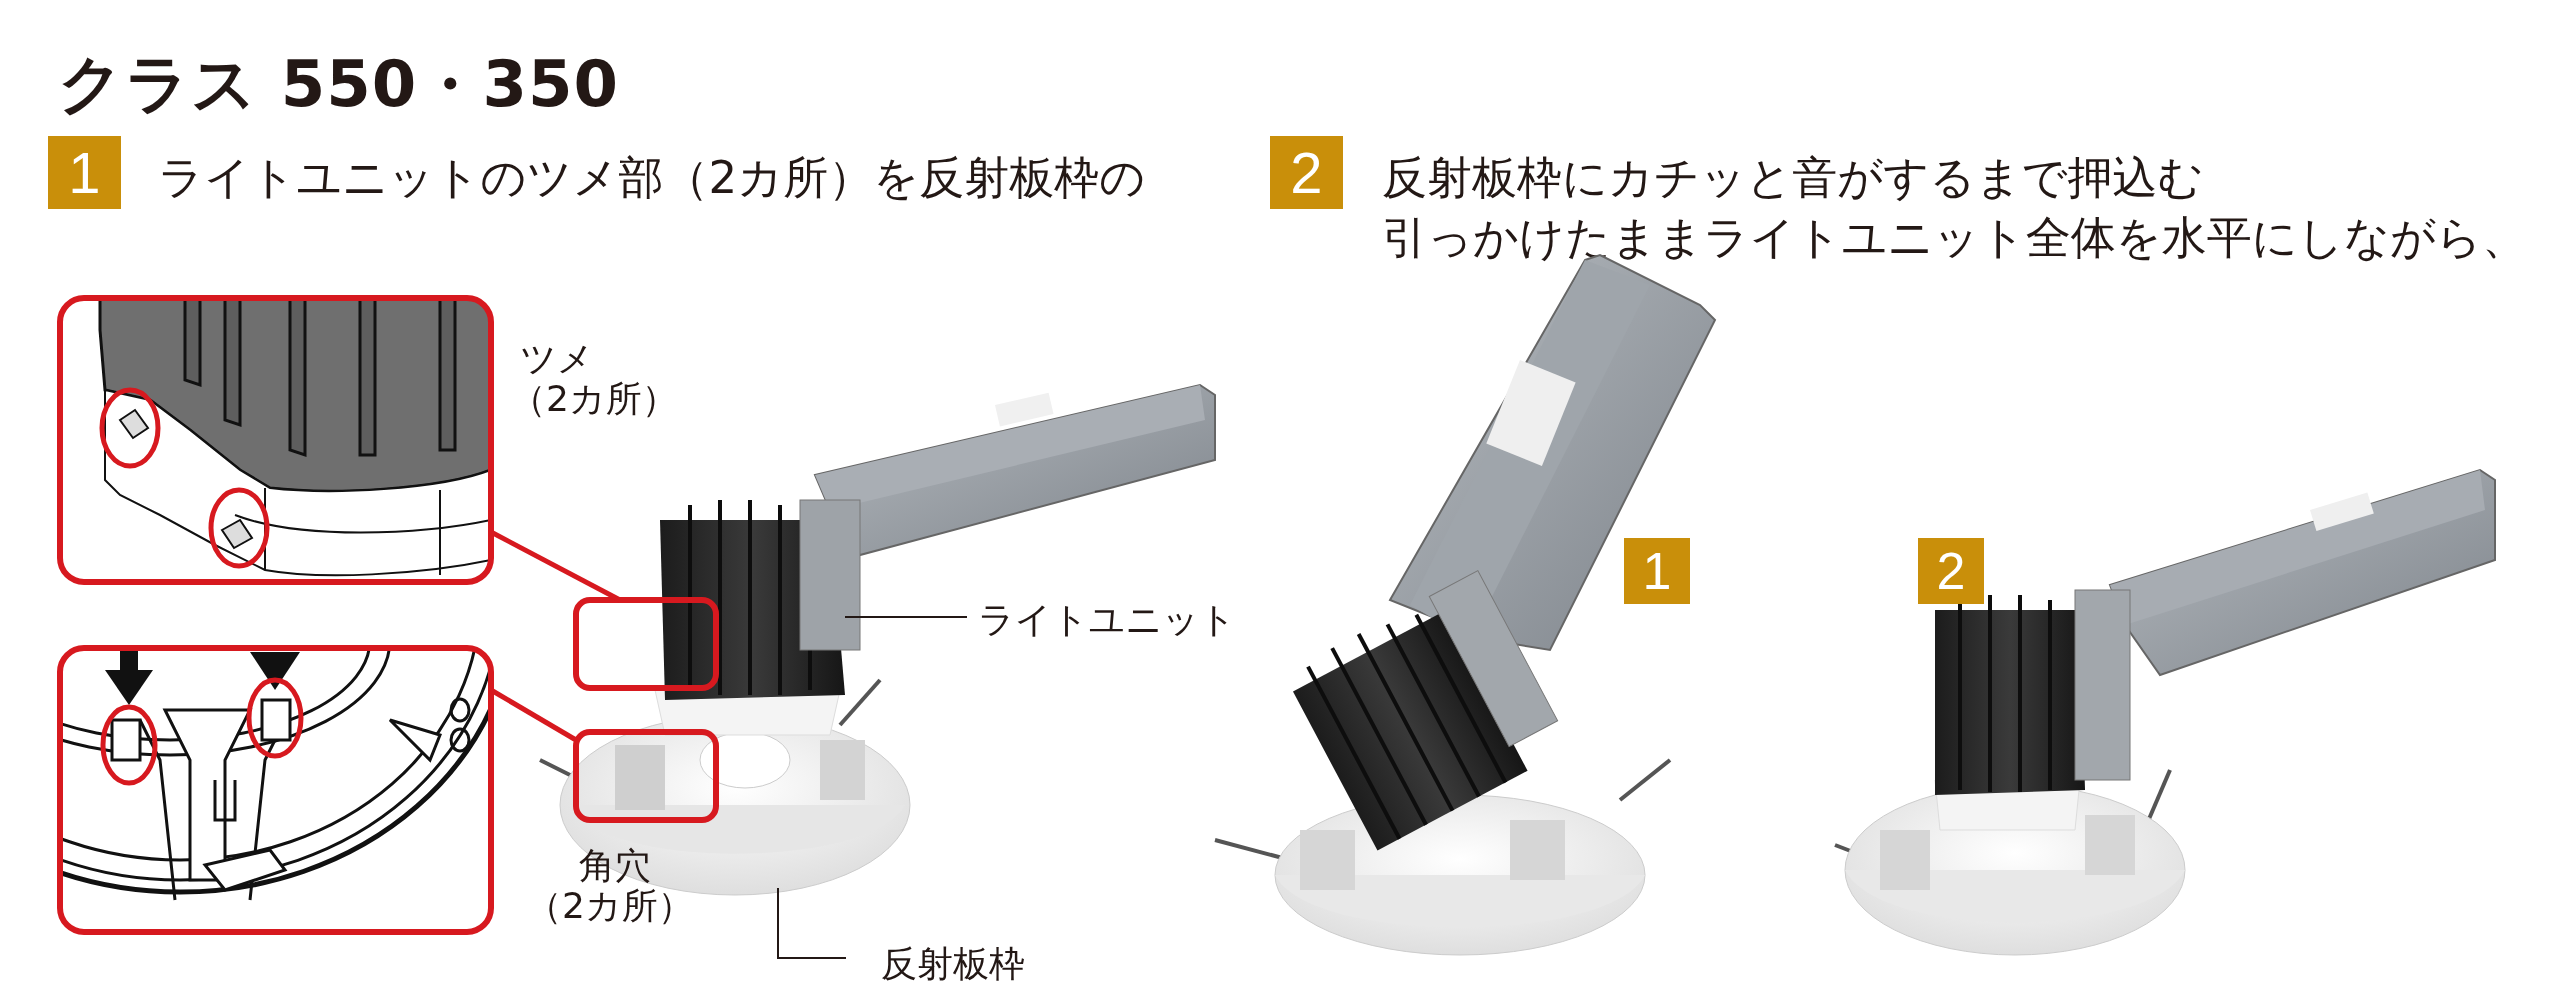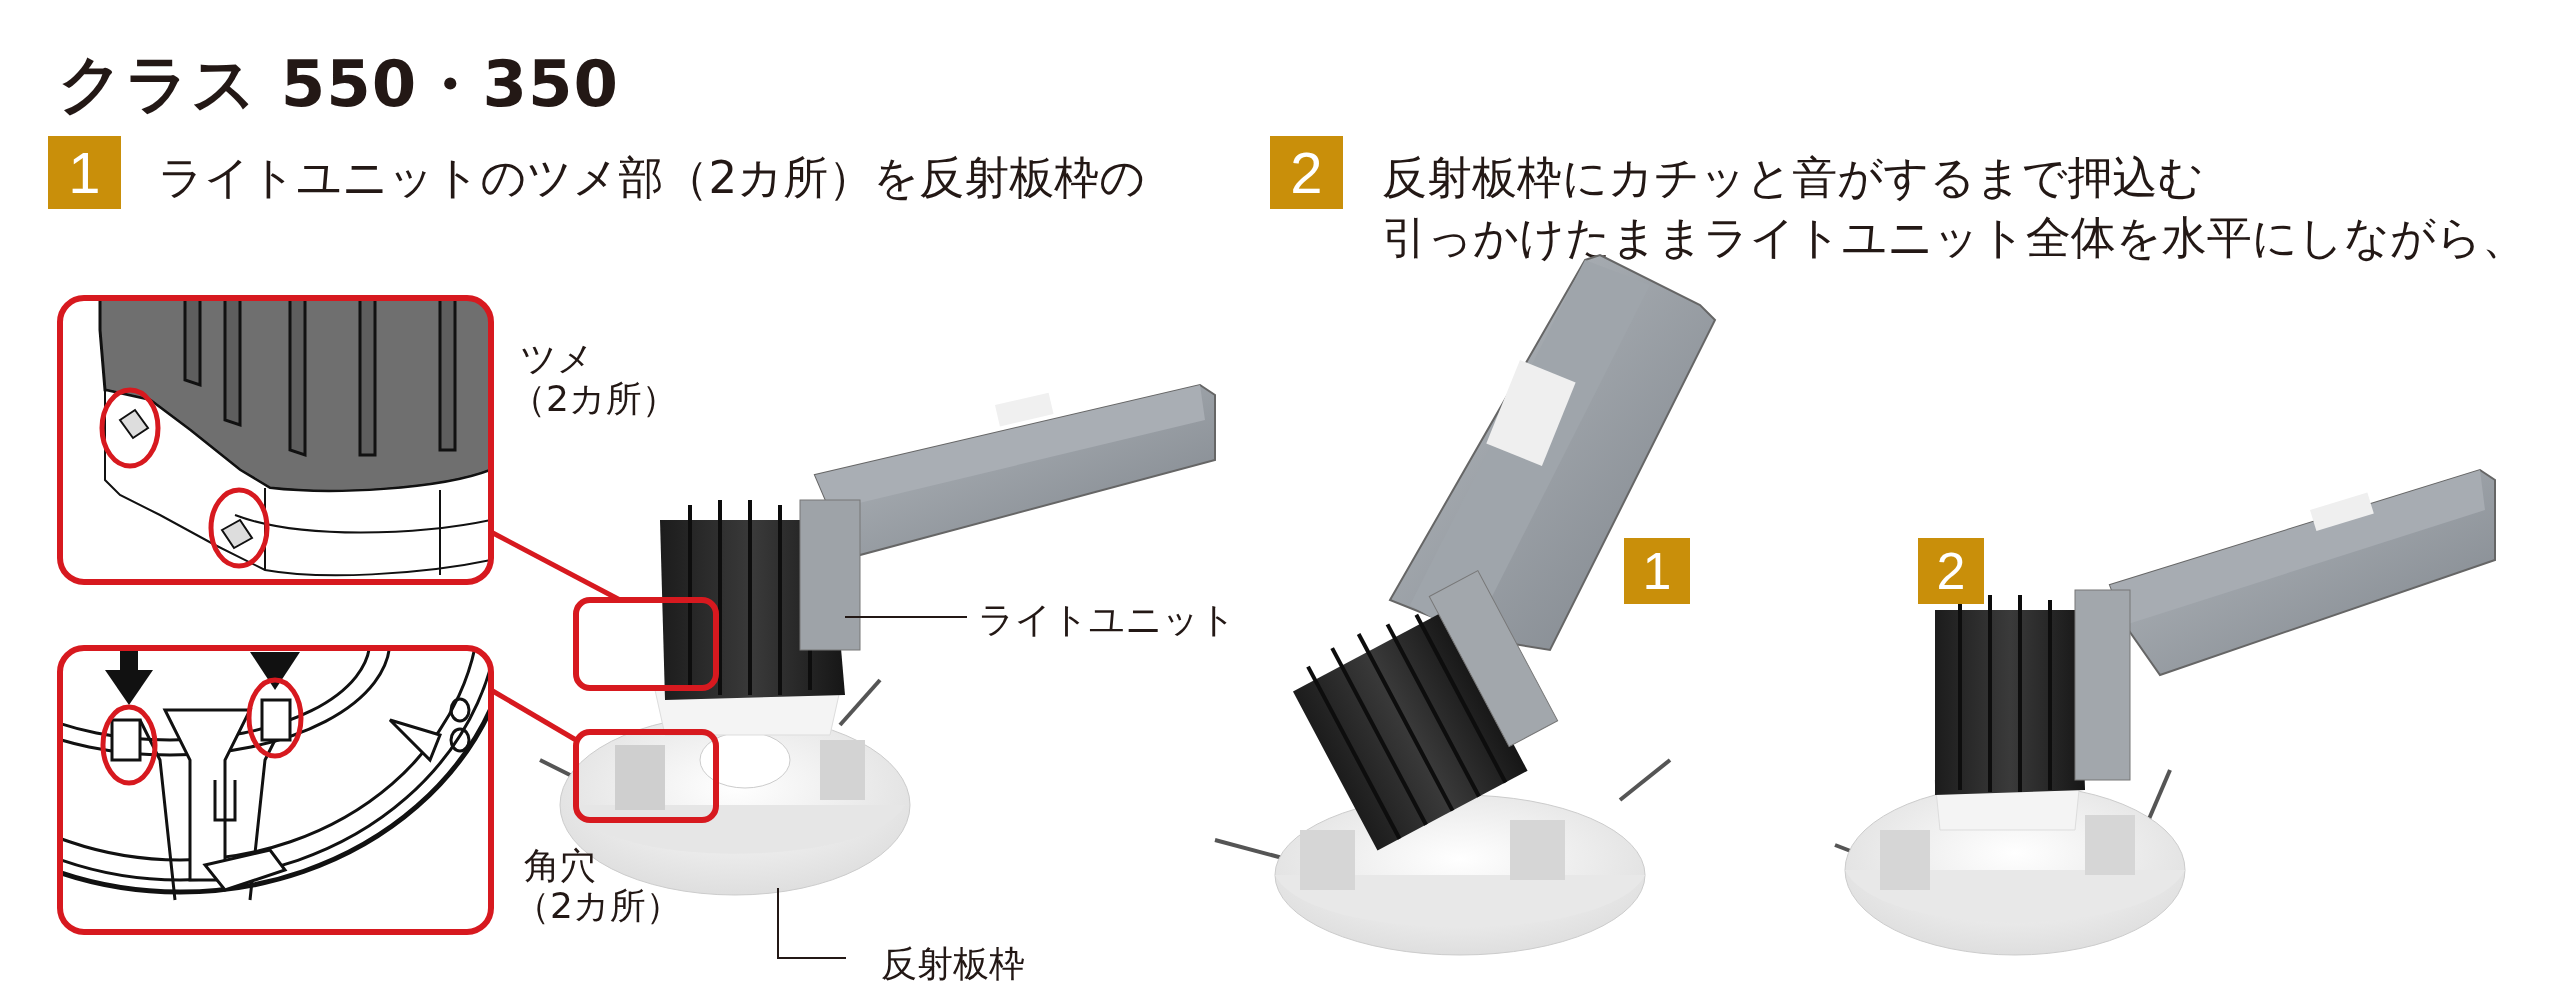--- a/index.html
+++ b/index.html
@@ -208,21 +208,21 @@
       <line x1="2050" y1="600" x2="2050" y2="790"></line>
     </g>
     <rect x="2075" y="590" width="55" height="190" fill="#a2a7ac" stroke="#777"></rect>
   </g>
 </svg>
 
 <div class="abs label" style="left:520px; top:306px;margin-top:33px;">
   <div>ツメ</div>
   <div style="margin-left:-10px;">（2カ所）</div>
 </div>
-<div class="abs label" style="left:524px; top:846px;">
+<div class="abs label" style="left:536px; top:846px;text-align:center;">
   <div>角穴</div>
   <div style="margin-left:-10px;">（2カ所）</div>
 </div>
 <div class="abs label" style="left:978px; top:600px;">ライトユニット</div>
 <div class="abs label" style="left:865px; top:944px;margin-left:16px;">反射板枠</div>
 
 <div class="abs badge small" style="left:1624px; top:538px;">
   <span>1</span>
 </div>
 <div class="abs badge small" style="left:1918px; top:538px;">

